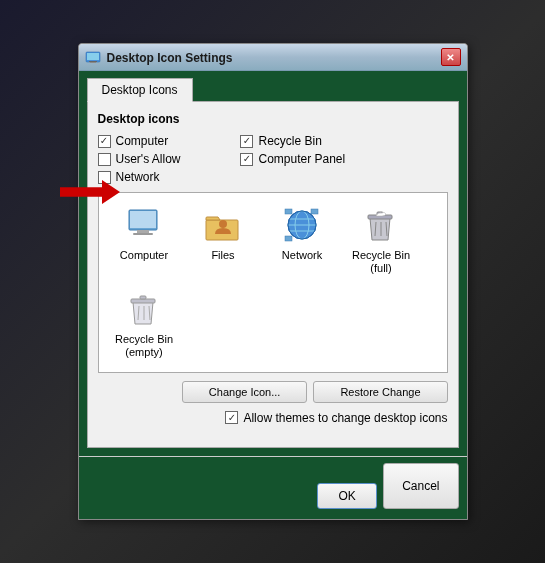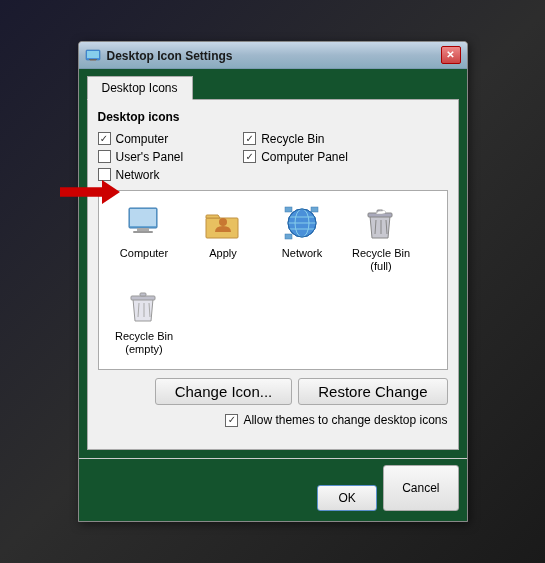--- a/index.html
+++ b/index.html
@@ -196,26 +196,26 @@
     }
 
     
     .btn-row {
       display: flex;
       justify-content: flex-end;
       gap: 6px;
       margin-bottom: 8px;
     }
     .btn {
-      padding: 4px 19px;
+      padding: 4px 26px;
       background: linear-gradient(to bottom, #f8f8f8, #e0e0e0);
       border: 1px solid #aaa;
       border-radius: 3px;
       cursor: pointer;
-      font-size: 15px;
+      font-size: 11px;
     }
 
     
     .allow-themes {
       display: flex;
       align-items: center;
       gap: 5px;
       margin-bottom: 12px;
       justify-content: flex-end;
     }
@@ -276,21 +276,21 @@
 
       <div class="checkbox-group">
 
         <div class="checkbox-col">
           <div class="checkbox-row">
             <div class="cb checked"></div>
             <span class="cb-label">Computer</span>
           </div>
           <div class="checkbox-row">
             <div class="cb"></div>
-            <span class="cb-label">User's Panel</span>
+            <span class="cb-label">User's Allow</span>
           </div>
           <div class="checkbox-row">
             <div class="cb"></div>
             <span class="cb-label">Network</span>
           </div>
         </div>
 
         <div class="checkbox-col">
           <div class="checkbox-row">
             <div class="cb checked"></div>
@@ -321,21 +321,21 @@
           <div class="icon-graphic">
             <svg width="38" height="36" viewBox="0 0 38 36">
 
               <rect x="2" y="12" width="32" height="20" rx="1" fill="#e8c060" stroke="#c09040" stroke-width="1"></rect>
               <path d="M2 12 L2 10 Q2 9 3 9 L14 9 L16 12 Z" fill="#e8c060" stroke="#c09040" stroke-width="1"></path>
 
               <circle cx="19" cy="16" r="4" fill="#c87832"></circle>
               <path d="M11 26 Q11 20 19 20 Q27 20 27 26" fill="#c87832"></path>
             </svg>
           </div>
-          <span class="icon-label">Apply</span>
+          <span class="icon-label">Files</span>
         </div>
 
         <div class="icon-item">
           <div class="icon-graphic">
             <svg width="38" height="36" viewBox="0 0 38 36">
               <circle cx="19" cy="17" r="14" fill="#4a90d9" stroke="#2266aa" stroke-width="1"></circle>
               <ellipse cx="19" cy="17" rx="7" ry="14" fill="none" stroke="#87ceeb" stroke-width="1"></ellipse>
               <line x1="5" y1="17" x2="33" y2="17" stroke="#87ceeb" stroke-width="1"></line>
               <line x1="7" y1="11" x2="31" y2="11" stroke="#87ceeb" stroke-width="1"></line>
               <line x1="7" y1="23" x2="31" y2="23" stroke="#87ceeb" stroke-width="1"></line>

